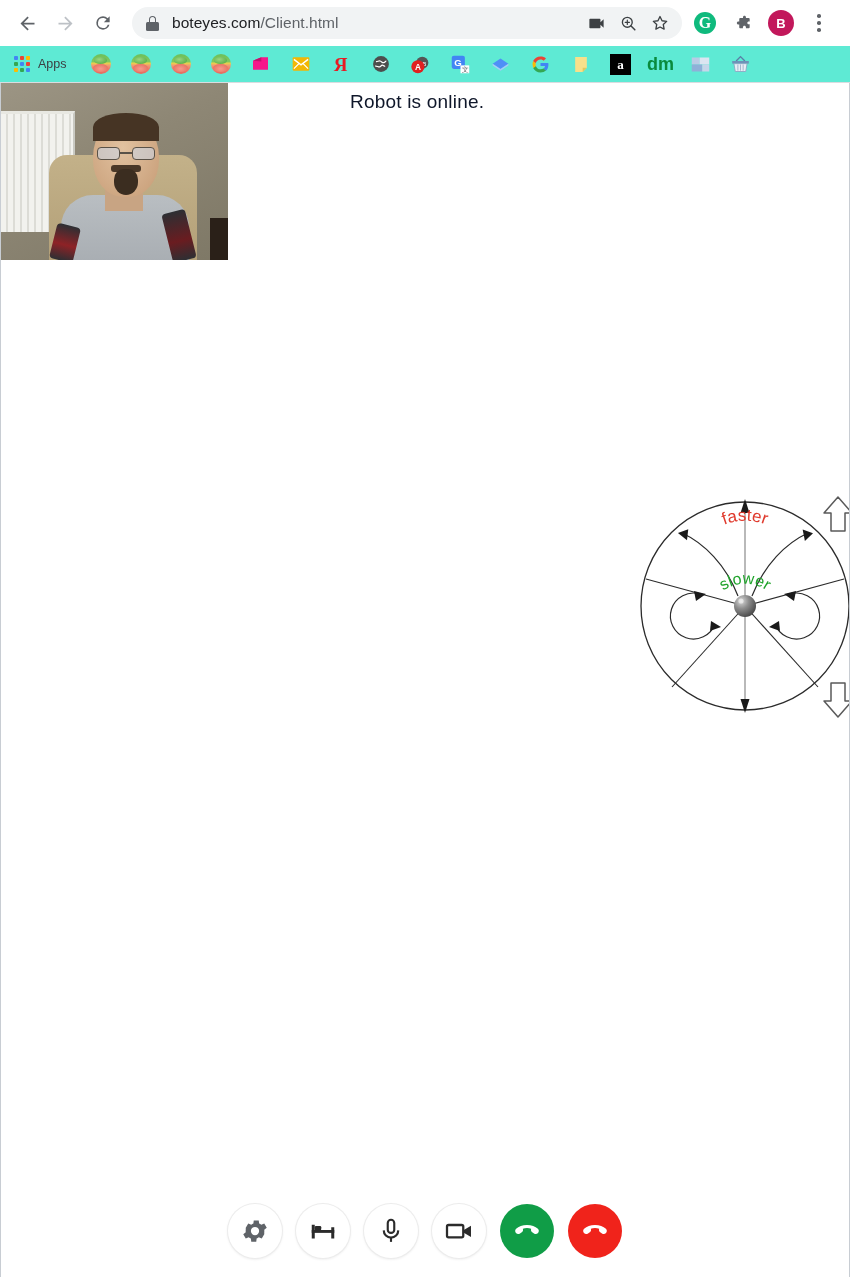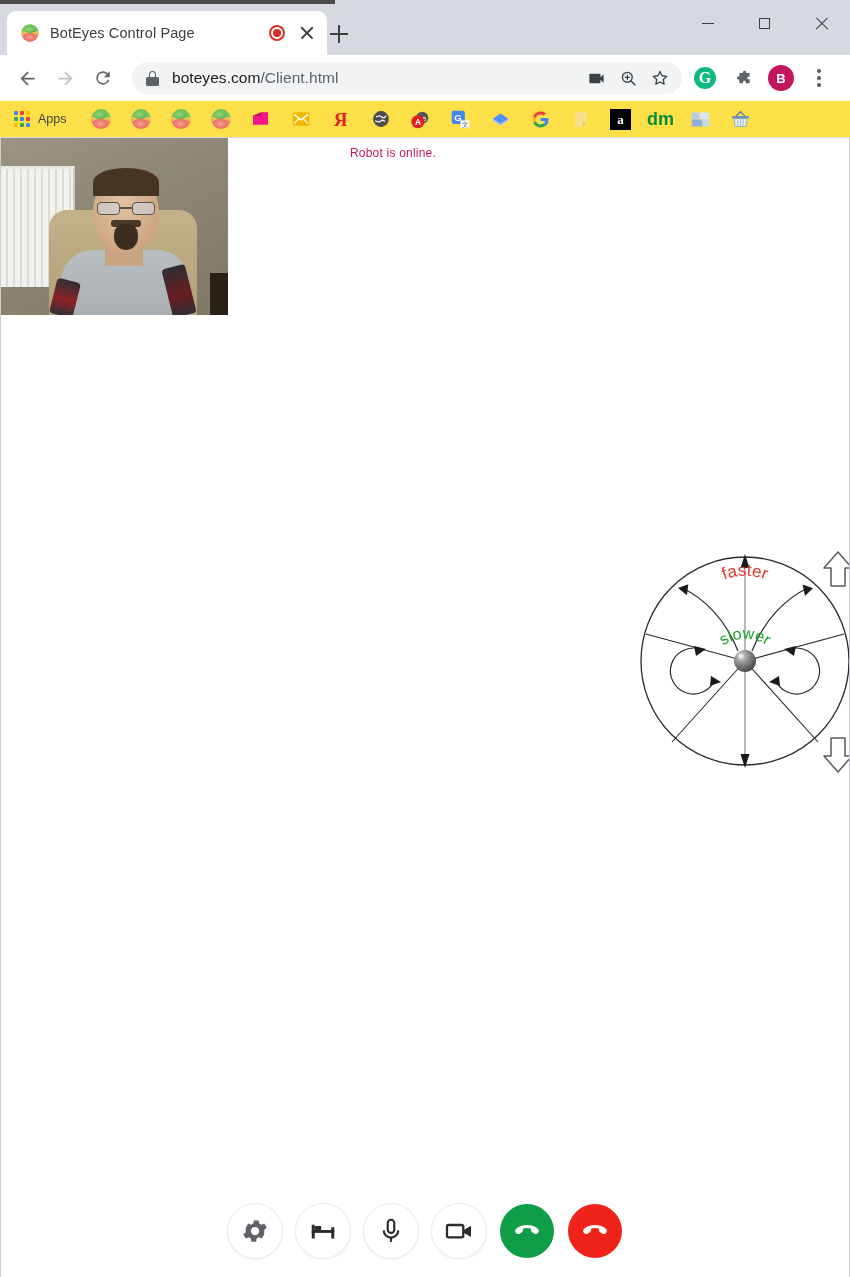--- a/index.html
+++ b/index.html
@@ -114,21 +114,21 @@
   .avatar{width:26px;height:26px;border-radius:50%;background:#c2185b;color:#fff;
     display:flex;align-items:center;justify-content:center;font-size:13px;font-weight:bold;}
   .kebab{width:4px;height:18px;position:relative;}
   .kebab i{position:absolute;left:0;width:3.6px;height:3.6px;border-radius:50%;background:#5f6368;}
   .kebab i:nth-child(1){top:0;}
   .kebab i:nth-child(2){top:7.2px;}
   .kebab i:nth-child(3){top:14.4px;}
 
   
   .bmbar{
-    height:37px;flex:0 0 auto;background:#fde047;
+    height:37px;flex:0 0 auto;background:#5eead4;
     display:flex;align-items:center;padding:0 8px;box-sizing:border-box;
     border-bottom:1px solid #dadce0;position:relative;
   }
   .apps-btn{display:flex;align-items:center;cursor:pointer;padding:3px 6px;border-radius:4px;margin-right:8px;}
   .grid9{width:16px;height:16px;display:grid;grid-template-columns:repeat(3,1fr);
     grid-template-rows:repeat(3,1fr);gap:2px;margin-right:8px;}
   .grid9 span{border-radius:1px;}
   .apps-label{font-size:12.5px;color:#3c4043;}
   .bm{width:22px;height:22px;margin:0 9px;flex:0 0 auto;cursor:pointer;
      display:flex;align-items:center;justify-content:center;position:relative;}
@@ -180,21 +180,21 @@
   .vid-glass .lens.l{left:0;} .vid-glass .lens.r{right:0;}
   .vid-glass .bridge{position:absolute;left:23px;top:5px;width:12px;height:1.6px;background:#5a5248;}
   .vid-goatee{position:absolute;left:113px;top:86px;width:24px;height:26px;
     background:#3b2d20;border-radius:40% 40% 50% 50%;}
   .vid-mous{position:absolute;left:110px;top:82px;width:30px;height:7px;background:#4a3828;border-radius:3px;}
   .vid-dark{position:absolute;right:0;bottom:0;width:18px;height:42px;background:#2a2018;}
 
   
   .status{
     position:absolute;left:349px;top:8px;
-    font-size:12px;color:#be185d;letter-spacing:.2px;
+    font-size:19px;color:#0f172a;letter-spacing:.2px;
   }
 
   
   .joy{position:absolute;left:637px;top:408px;width:214px;height:230px;}
 
   
   .callbar{
     position:absolute;left:0;bottom:0;width:100%;height:92px;
     display:flex;align-items:center;justify-content:center;gap:14px;
   }
@@ -204,49 +204,20 @@
     display:flex;align-items:center;justify-content:center;cursor:pointer;flex:0 0 auto;
   }
   .cbtn.green{background:#109d47;box-shadow:none;}
   .cbtn.red{background:#f0231b;box-shadow:none;}
 </style>
 </head>
 <body>
 
 <div id="window">
 
-  <div class="tabstrip">
-    <div class="topline"></div>
-
-    <div class="tab">
-      <div class="tab-favicon">
-        <div class="beye"></div>
-      </div>
-      <div class="tab-title">BotEyes Control Page</div>
-      <div class="tab-rec">
-        <div class="ring"></div>
-          <div class="dot"></div>
-      </div>
-      <div class="tab-close"></div>
-    </div>
-
-    <div class="newtab"></div>
-
-    <div class="wctrls">
-      <div class="wbtn">
-          <div class="min"></div>
-        </div>
-      <div class="wbtn">
-          <div class="max"></div>
-        </div>
-      <div class="wbtn">
-          <div class="cls"></div>
-        </div>
-    </div>
-  </div>
 
   <div class="navbar">
 
     <div class="navbtn">
       <svg width="21" height="21" viewBox="0 0 24 24">
           <path d="M20 11H7.8l5.6-5.6L12 4l-8 8 8 8 1.4-1.4L7.8 13H20z" fill="#5f6368"></path>
         </svg>
     </div>
     <div class="navbtn">
       <svg width="21" height="21" viewBox="0 0 24 24">

